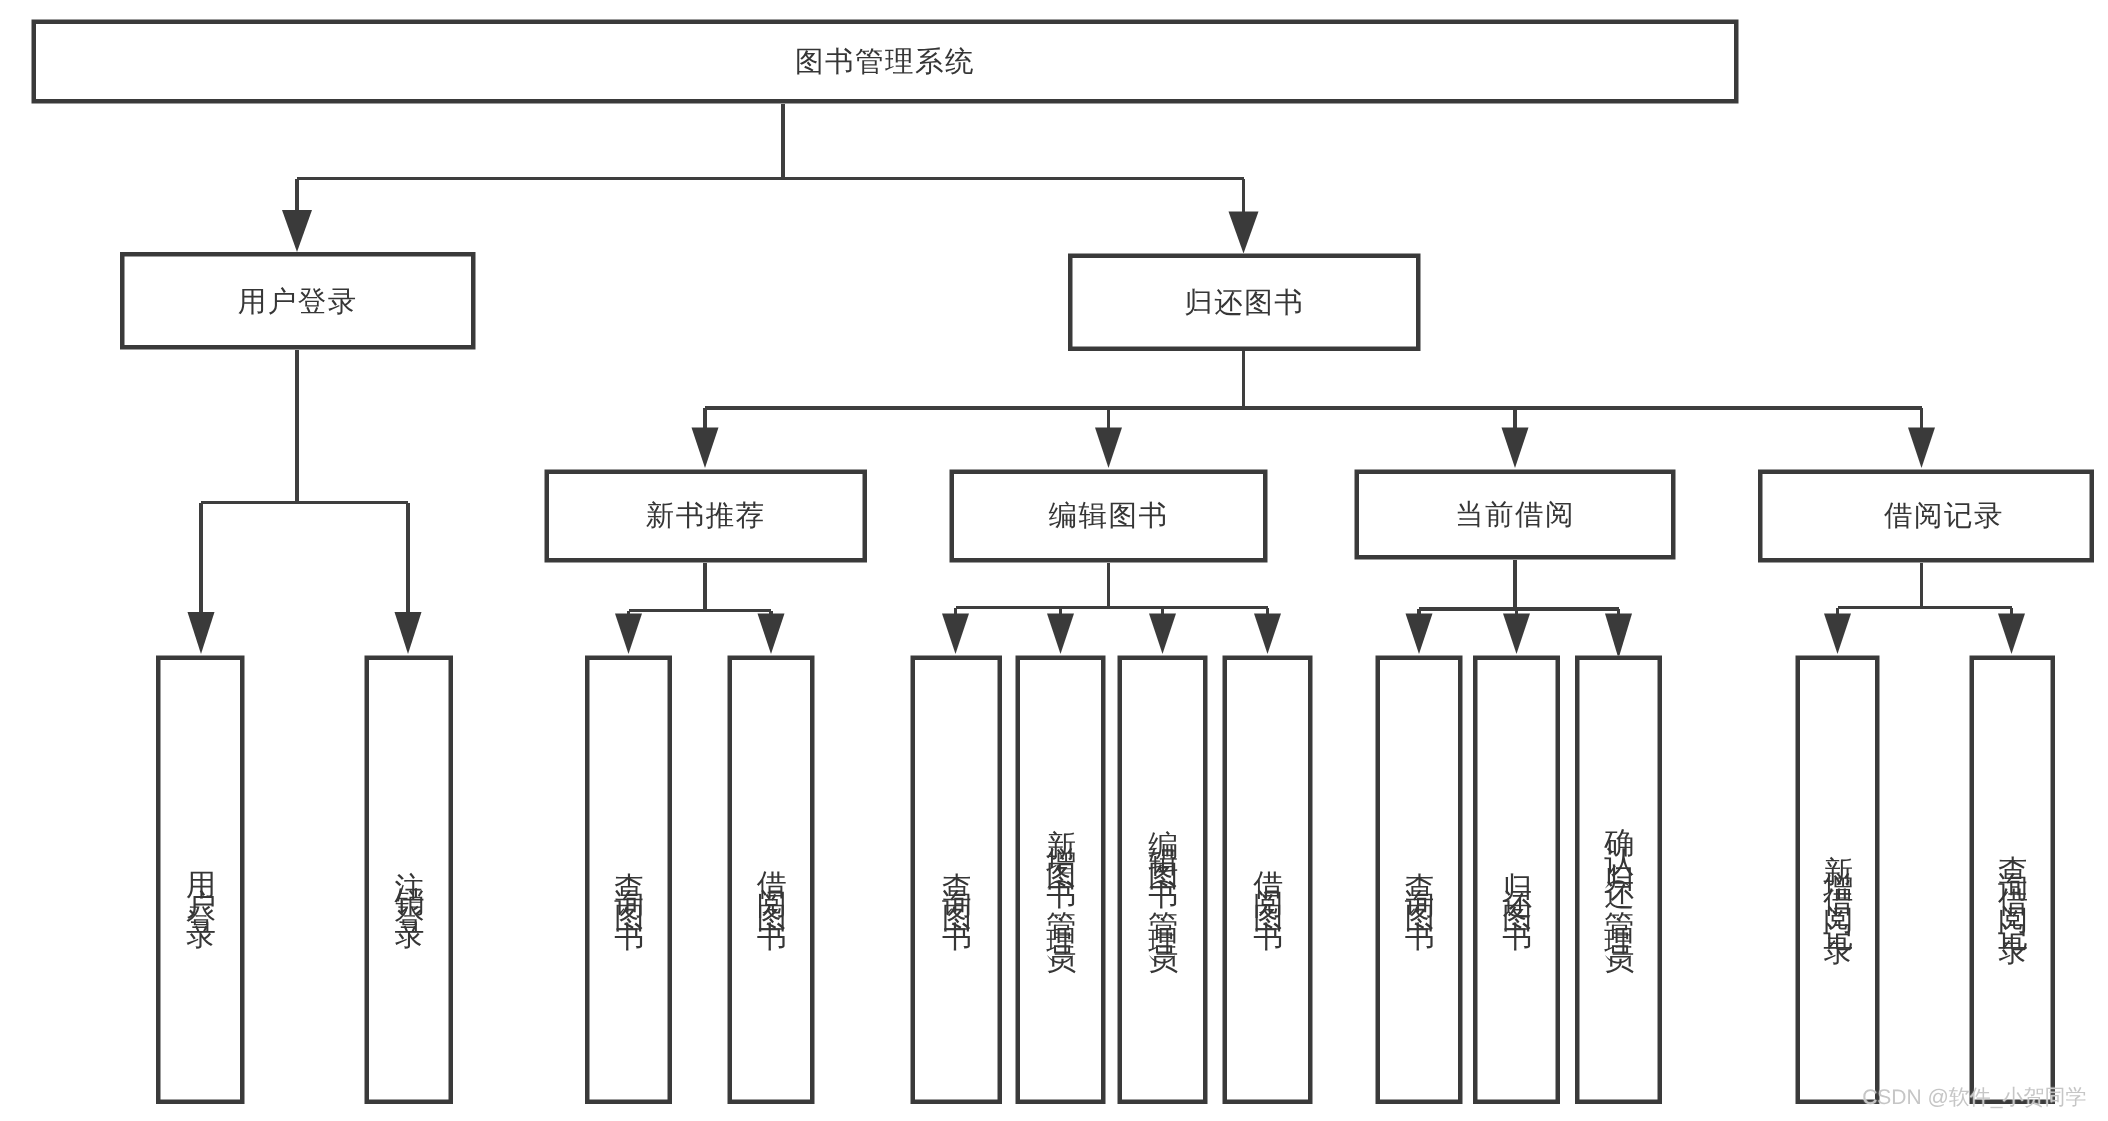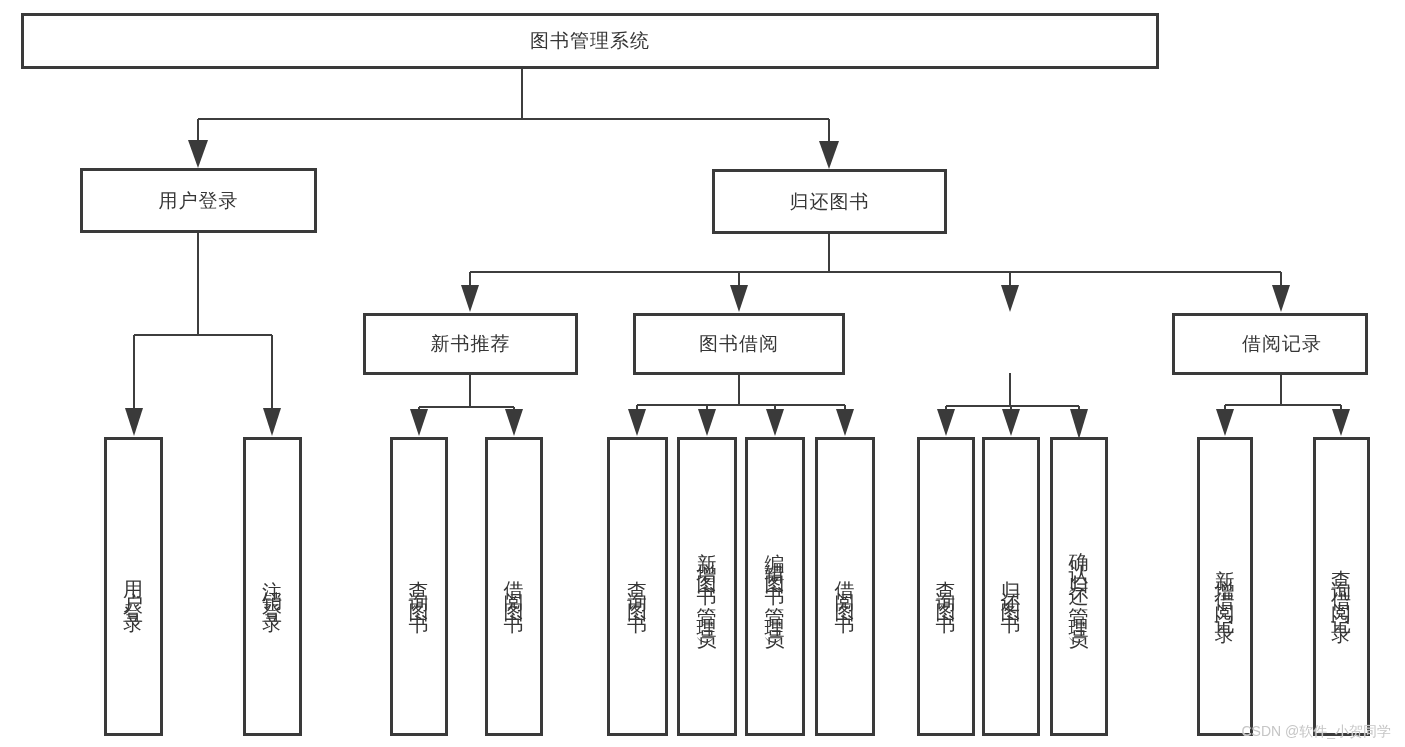--- a/index.html
+++ b/index.html
@@ -121,23 +121,26 @@
     <span class="hlabel">用户登录</span>
   </div>
   <div class="hbox" style="left:712px; top:169px; width:235px; height:65px;">
     <span class="hlabel">归还图书</span>
   </div>
 
   <div class="hbox" style="left:363px; top:313px; width:215px; height:62px;">
     <span class="hlabel">新书推荐</span>
   </div>
   <div class="hbox" style="left:633px; top:313px; width:212px; height:62px;">
-    <span class="hlabel">图书借阅</span>
+    <span class="hlabel">编辑图书</span>
   </div>
-  <div class="hbox" style="left:1172px; top:313px; width:196px; height:62px;padding-left:24px;">
+  <div class="hbox" style="left:903px; top:313px; width:214px; height:60px;">
+    <span class="hlabel">当前借阅</span>
+  </div>
+  <div class="hbox" style="left:1172px; top:313px; width:224px; height:62px;padding-left:24px;">
     <span class="hlabel">借阅记录</span>
   </div>
 
   <div class="vbox" style="left:104px; width:59px;">
     <span class="vlabel">用户登录</span>
   </div>
   <div class="vbox" style="left:243px; width:59px;">
     <span class="vlabel">注销登录</span>
   </div>
 

